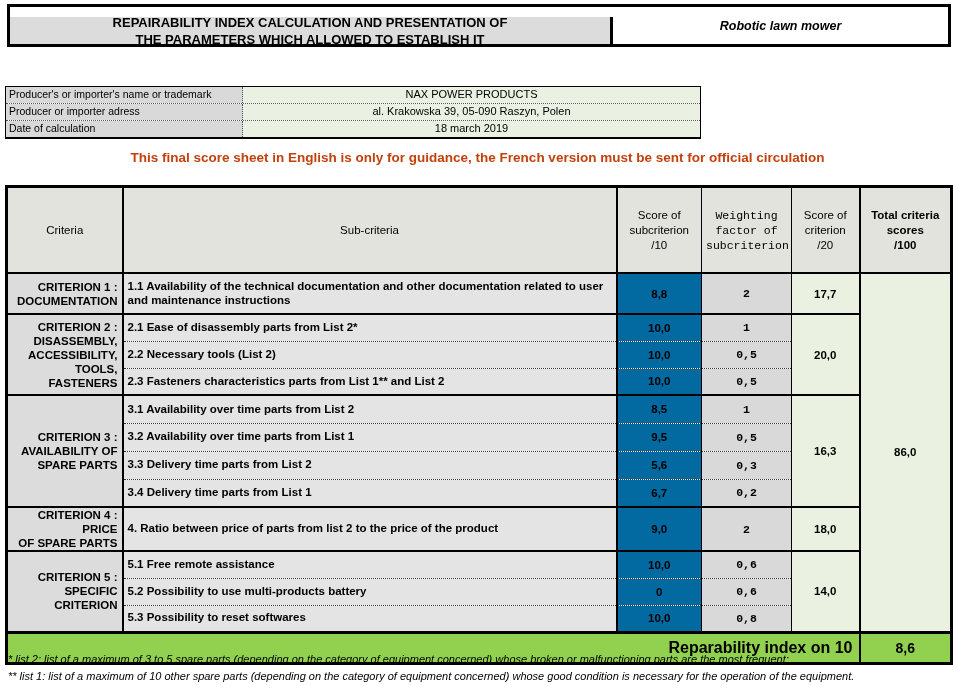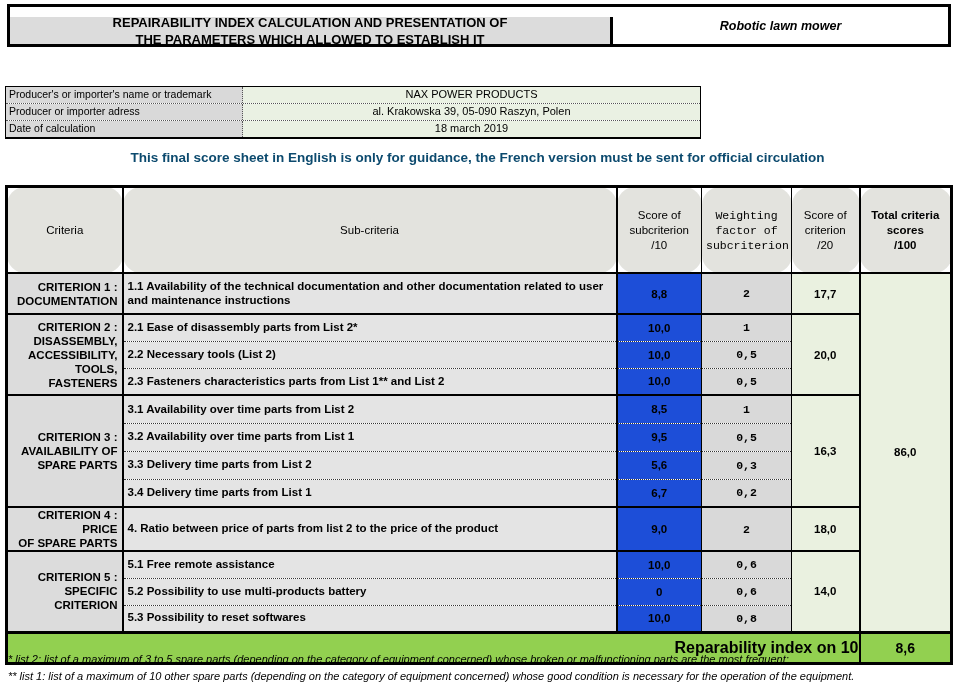--- a/index.html
+++ b/index.html
@@ -40,66 +40,65 @@
   }
   .producer-value.selected { box-shadow: inset 0 0 0 2px #217346; z-index:2; }
   .fill-handle {
     position:absolute; right:-4px; bottom:-4px; width:7px; height:7px;
     background:#217346; border:1px solid #fff;
   }
 
   
   .notice {
     position:absolute; top:150px; left:0; width:955px; text-align:center;
-    color:#0c4a6e; font-weight:bold; font-size:13.5px;
+    color:#c2410c; font-weight:bold; font-size:13.5px;
   }
 
   
   table.score-table {
     position:absolute; left:5px; top:185px; width:945px;
     border-collapse:collapse; table-layout:fixed;
     border:3px solid #000;
   }
   .score-table td {
     font-size:11.5px; font-weight:bold; vertical-align:middle;
     padding:0 4px; overflow:hidden;
   }
   .score-table tr.head-row td {
     background:#e3e3de; font-weight:normal; text-align:center;
     white-space:pre-line; line-height:15px; border-bottom:2px solid #000;
     height:84px;
-    border-radius:18px;
   }
   .score-table tr.head-row td.col-total { font-weight:bold; }
   .col-criteria {
     background:#dcdcdc; text-align:right; white-space:pre-line;
     font-size:11px; line-height:14px; border-right:2px solid #000;
   }
   .col-sub {
     background:#e4e4e4; text-align:left; padding:2px 6px 2px 4px;
     border-right:2px solid #000; line-height:13.5px;
   }
-  .col-score  { background:#1d4ed8; text-align:center; border-right:1.5px solid #000; }
+  .col-score  { background:#0369a1; text-align:center; border-right:1.5px solid #000; }
   .col-weight { background:#d9d9d9; text-align:center; border-right:1.5px solid #000;font-family:Liberation Mono, monospace; }
   .col-crit   { background:#eaf1e0; text-align:center; border-right:2.5px solid #000; }
   .col-total  { background:#eaf1e0; text-align:center; }
 
   tr.gs td { border-top:2px solid #000; }          
   tr.ds td { border-top:1px dotted #333; }         
 
   tr.r-tall  { height:41px; }
   tr.r-small { height:27px; }
   tr.r-med   { height:28px; }
   tr.r-c4    { height:34px; }
 
   tr.index-row td {
     background:#92d050; border-top:3px solid #000; height:28px;
   }
   td.index-label {
-    text-align:right; font-size:16px; font-weight:bold; padding-right:0;
+    text-align:right; font-size:16px; font-weight:bold; padding-right:6px;
     border-right:2.5px solid #000; background:#92d050;
   }
   td.index-value { text-align:center; font-size:14px; font-weight:bold; background:#92d050; }
 
   
   .footnotes {
     position:absolute; left:8px; top:651px; width:945px;
     font-size:11px; font-weight:normal; font-style:italic; line-height:17px;
   }
 </style>

